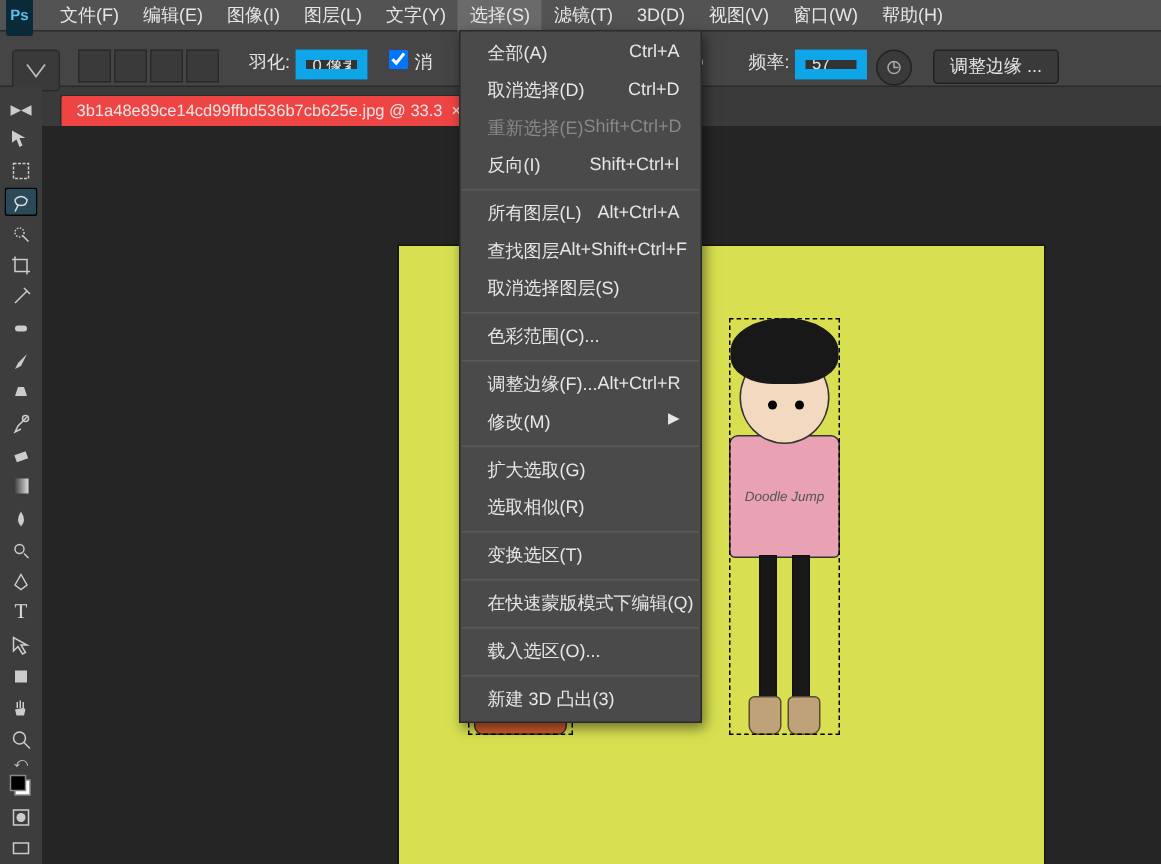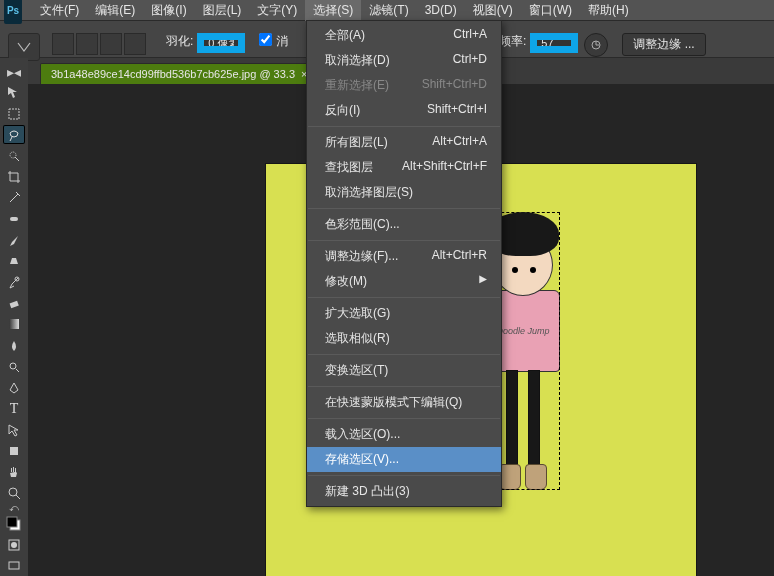--- a/index.html
+++ b/index.html
@@ -14,31 +14,31 @@
 .opt-icon { width: 32px; height: 28px; background: #3a3a3a; border: 1px solid #2a2a2a; margin-right: 4px; border-radius: 3px; display:flex; align-items:center; justify-content:center; }
 .opt-group { display:flex; gap:2px; margin: 0 8px; }
 .opt-sel { width:22px; height:22px; border:1px solid #2a2a2a; background:#3a3a3a; }
 .opt-label { margin: 0 4px 0 12px; }
 .opt-input { background:#333; border:7px solid #0ea5e9; color:#e6e6e6; width:48px; height:20px; font-size:11px; padding:0 4px; }
 .opt-check { margin: 0 4px 0 14px; }
 .opt-btn { background:#3a3a3a; border:1px solid #222; border-radius:3px; padding:2px 10px; color:#e6e6e6; font-size:12px; margin-left:8px; }
 .round-btn { width:24px; height:24px; border-radius:50%; background:#3a3a3a; border:1px solid #222; margin:0 6px; display:flex; align-items:center; justify-content:center; }
 
 .tabbar { background: #3a3a3a; height: 26px; display:flex; align-items:flex-end; padding-left:40px; }
-.tab { background:#4d7c0f; color:#e6e6e6; font-size:11px; padding:4px 10px; border:1px solid #2a2a2a; border-bottom:none; border-radius:2px 2px 0 0; display:flex; align-items:center; gap:6px; }
+.tab { background:#ef4444; color:#e6e6e6; font-size:11px; padding:4px 10px; border:1px solid #2a2a2a; border-bottom:none; border-radius:2px 2px 0 0; display:flex; align-items:center; gap:6px; }
 .tab-close { font-size:11px; }
 
 .workspace { position:absolute; top:84px; left:28px; right:0; bottom:0; background:#252525; }
 .canvas { position:absolute; left:238px; top:80px; width:430px; height:412px; background:#d8e051; box-shadow: 0 0 0 1px rgba(0,0,0,.4); overflow:hidden; }
 
 .toolbar { position:absolute; left:0; top:58px; width:28px; bottom:0; background:#3d3d3d; display:flex; flex-direction:column; align-items:center; padding-top:4px; gap:2px; }
 .tool { width:22px; height:22px; display:flex; align-items:center; justify-content:center; color:#ccc; font-size:14px; border-radius:2px; }
 .tool.selected { background:#2a4a5a; box-shadow: inset 0 0 0 1px #000; }
 
-.dropdown { position:absolute; left:306px; top:20px; width:196px; background:#4a4a4a; border:1px solid #2a2a2a; box-shadow: 2px 3px 8px rgba(0,0,0,.5); z-index:10; font-size:12px; color:#e6e6e6; padding:2px 0; }
+.dropdown { position:absolute; left:306px; top:20px; width:162px; background:#4a4a4a; border:1px solid #2a2a2a; box-shadow: 2px 3px 8px rgba(0,0,0,.5); z-index:10; font-size:12px; color:#e6e6e6; padding:2px 0; }
 .dd-item { display:flex; justify-content:space-between; padding:4px 14px 4px 18px; white-space:nowrap; }
 .dd-item.disabled { color:#888; }
 .dd-item.highlighted { background:#5a8fc7; color:#fff; }
 .dd-sep { height:1px; background:#5a5a5a; margin:3px 1px; }
 .dd-arrow { font-size:10px; }
 
 .fig { position:absolute; display:flex; flex-direction:column; align-items:center; }
 .fig1 { left:46px; top:60px; }
 .fig2 { left:220px; top:48px; }
 .head1 { width:68px; height:72px; background:#f3d9c0; border:1px solid #333; border-radius:42% 42% 48% 48%; position:relative; }
@@ -330,22 +330,18 @@
     <div class="dd-sep"></div>
     <div class="dd-item">
       <span>在快速蒙版模式下编辑(Q)</span>
       <span></span>
     </div>
     <div class="dd-sep"></div>
     <div class="dd-item">
       <span>载入选区(O)...</span>
       <span></span>
     </div>
-    <div class="dd-item highlighted">
-      <span>存储选区(V)...</span>
-      <span></span>
-    </div>
     <div class="dd-sep"></div>
     <div class="dd-item">
       <span>新建 3D 凸出(3)</span>
       <span></span>
     </div>
   </div>
 
 </body></html>

